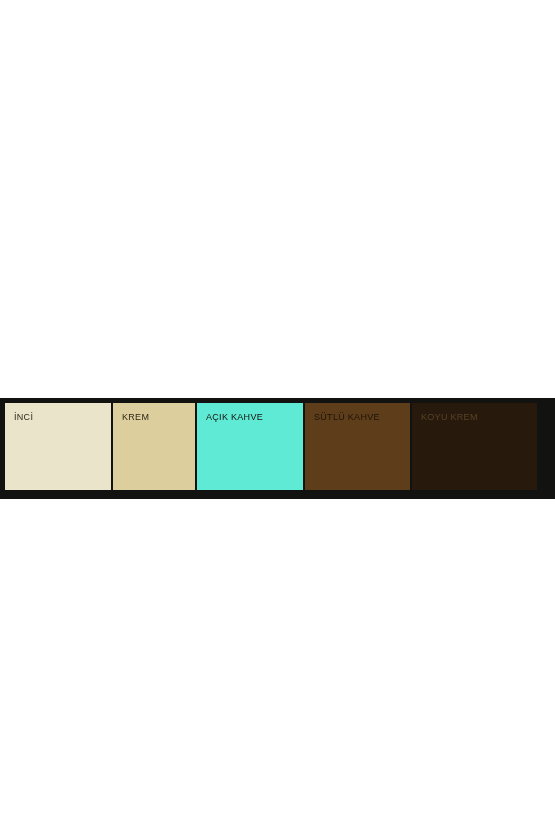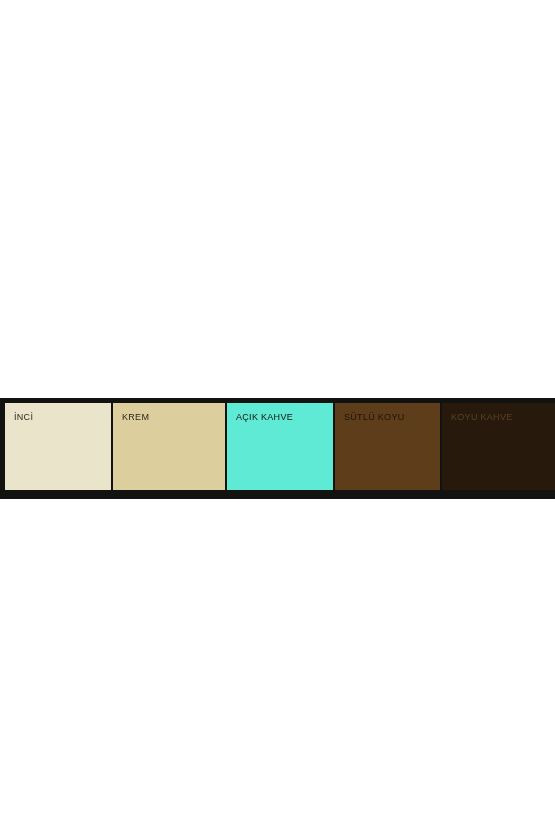--- a/index.html
+++ b/index.html
@@ -45,21 +45,21 @@
     font-size: 9px;
     line-height: 11px;
     letter-spacing: 0.3px;
     font-weight: 400;
     white-space: nowrap;
     font-family: "Liberation Sans", sans-serif;
   }
 
   
   .swatch.w-a { width: 106px; }
-  .swatch.w-b { width: 112px; }
+  .swatch.w-b { width: 82px; }
   .swatch.w-c { width: 106px; }
   .swatch.w-d { width: 105px; }
   .swatch.w-e { width: 125px; }
 </style>
 </head>
 <body style="background: rgb(255, 255, 255);">
 
 <div id="color-palette-strip" style="background: rgb(18, 18, 16);">
 
   <div class="swatch w-a" style="background: rgb(234, 228, 203);">
@@ -68,20 +68,20 @@
 
   <div class="swatch w-b" style="background: rgb(221, 207, 157);">
     <span class="swatch-label" style="color: rgb(47, 39, 23);">KREM</span>
   </div>
 
   <div class="swatch w-c" style="background: #5eead4;">
     <span class="swatch-label" style="color: rgb(23, 16, 10);">AÇIK KAHVE</span>
   </div>
 
   <div class="swatch w-d" style="background: rgb(94, 62, 26);">
-    <span class="swatch-label" style="color: rgb(29, 19, 9);">SÜTLÜ KOYU</span>
+    <span class="swatch-label" style="color: rgb(29, 19, 9);">SÜTLÜ KAHVE</span>
   </div>
 
   <div class="swatch w-e" style="background: rgb(39, 26, 12);">
-    <span class="swatch-label" style="color: rgb(87, 66, 37);">KOYU KAHVE</span>
+    <span class="swatch-label" style="color: rgb(87, 66, 37);">KOYU KREM</span>
   </div>
 
 </div>
 
 </body></html>

